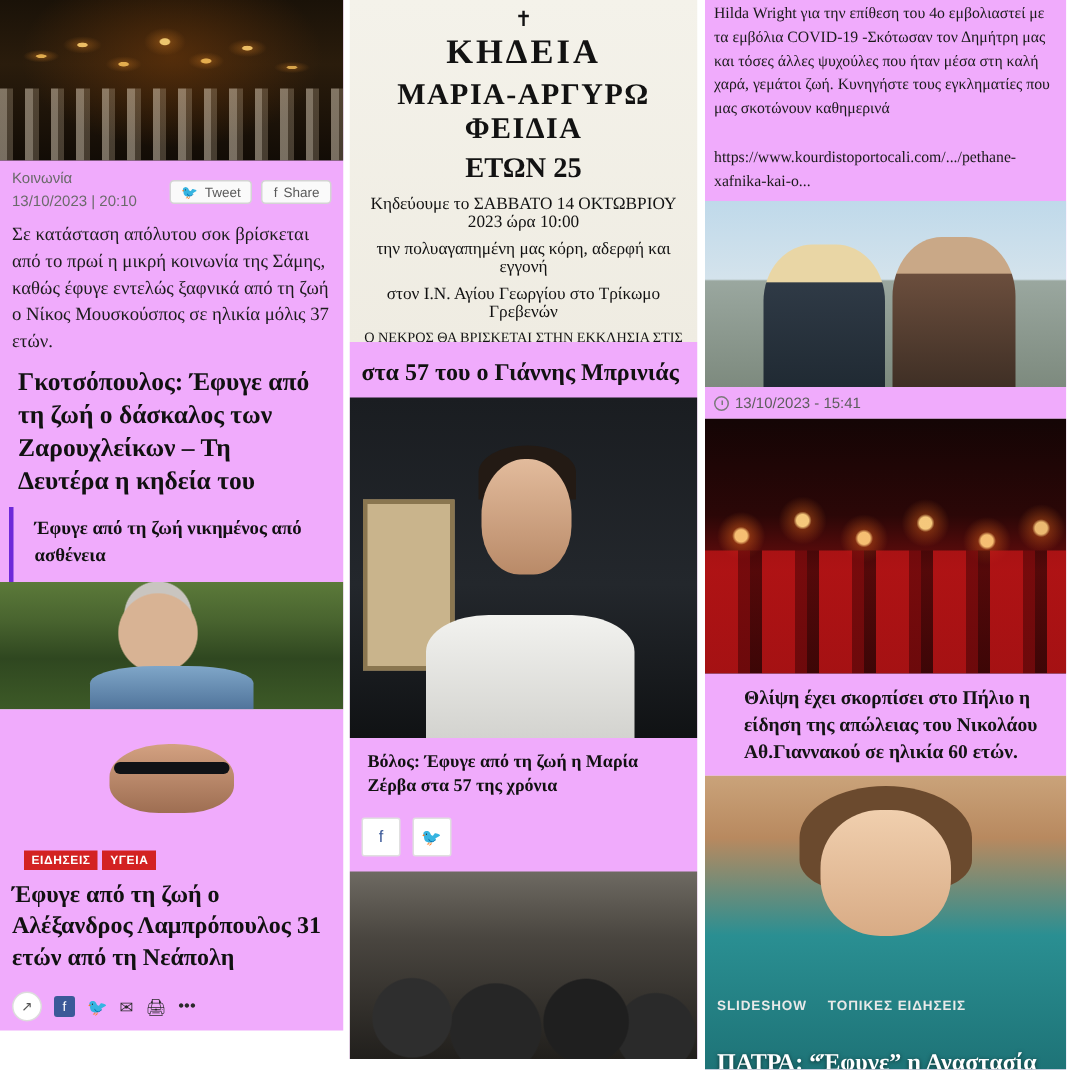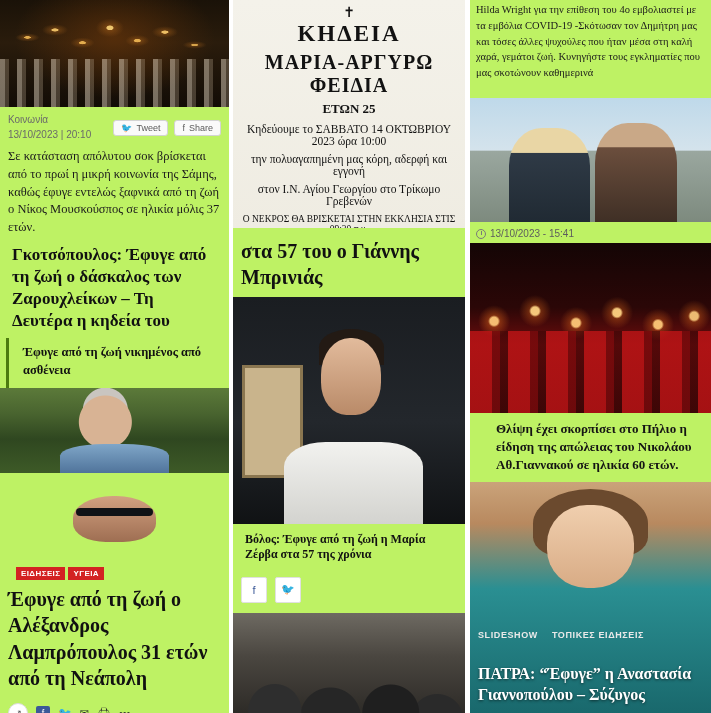--- a/index.html
+++ b/index.html
@@ -18,21 +18,21 @@
   .col {
     position: absolute;
     top: 0;
     height: 713px;
     overflow: hidden;
   }
   .col-left  { left: 0px;   width: 229px; }
   .col-mid   { left: 233px; width: 232px; }
   .col-right { left: 470px; width: 241px; }
 
-  .card { position: relative; width: 100%; overflow: hidden; background:#bef264; }
+  .card { position: relative; width: 100%; overflow: hidden; background:#f0abfc; }
 
   
   .photo { position: relative; width: 100%; overflow: hidden; }
 
   
   .candles-dark {
     background:
       radial-gradient(ellipse at 12% 35%, rgba(255,196,90,.85) 0 3px, rgba(255,150,40,.25) 4px, transparent 12px),
       radial-gradient(ellipse at 24% 28%, rgba(255,206,110,.9) 0 3px, rgba(255,150,40,.22) 4px, transparent 13px),
       radial-gradient(ellipse at 36% 40%, rgba(255,196,90,.85) 0 3px, rgba(255,150,40,.2) 4px, transparent 12px),
@@ -171,21 +171,21 @@
   
   .poster {
     background: linear-gradient(180deg, #f4f2ea 0%, #efece2 100%);
     color: #121212;
     text-align: center;
     padding: 4px 6px 6px;
     font-family: "Liberation Serif", serif;
   }
   .poster .ln1 { font-size: 23px; font-weight: 700; letter-spacing: 2px; }
   .poster .ln2 { font-size: 20px; font-weight: 700; letter-spacing: 1px; margin-top: 4px; }
-  .poster .ln3 { font-size: 13px; font-weight: 700; margin-top: 4px; }
+  .poster .ln3 { font-size: 19px; font-weight: 700; margin-top: 4px; }
   .poster .ln4, .poster .ln5, .poster .ln6 { font-size: 11.5px; margin-top: 6px; }
   .poster .ln7 { font-size: 9.5px; margin-top: 7px; }
   .poster .cross { font-size: 14px; }
 
   
   .meta-row {
     display: flex; align-items: center; justify-content: space-between;
     padding: 6px 8px 2px;
   }
   .meta-left { font-size: 10px; color: #6a6a6a; line-height: 1.45; }
@@ -200,28 +200,28 @@
     font-size: 12.5px; line-height: 1.42; color: #1c1c1c;
     padding: 4px 8px 0;
     font-family: "Liberation Serif", serif;
   }
   .headline {
     font-size: 17px; line-height: 1.3; font-weight: 700; color: #111;
     padding: 8px 12px 6px;
     font-family: "Liberation Serif", serif;
   }
   .headline-sm {
-    font-size: 20px; line-height: 1.32; font-weight: 700; color: #111;
+    font-size: 16px; line-height: 1.32; font-weight: 700; color: #111;
     padding: 6px 8px;
     font-family: "Liberation Serif", serif;
   }
   .subhead {
     font-size: 12.5px; line-height: 1.42; color: #111;
     padding: 6px 8px 8px 14px; font-weight: 600;
-    border-left: 3px solid #4d7c0f; margin-left: 6px;
+    border-left: 3px solid #6d28d9; margin-left: 6px;
     font-family: "Liberation Serif", serif;
   }
   .tag-row { display:flex; gap:3px; padding: 6px 16px 0; }
   .tag {
     background:#d32222; color:#fff; font-size:8px; font-weight:700;
     padding:2px 5px; letter-spacing:.4px;
   }
   .tag.alt { background:#d32222; }
   .social-strip {
     display:flex; align-items:center; gap:8px;
@@ -367,20 +367,21 @@
         <div class="b tw">🐦</div>
       </div>
       <div class="photo crowd" style="height:125px"></div>
     </div>
   </div>
 
   <div class="col col-right">
 
     <div class="card">
       <div class="snippet" style="height:98px;overflow:hidden">Hilda Wright για την επίθεση του 4ο εμβολιαστεί με τα εμβόλια COVID-19 -Σκότωσαν τον Δημήτρη μας και τόσες άλλες ψυχούλες που ήταν μέσα στη καλή χαρά, γεμάτοι ζωή. Κυνηγήστε τους εγκληματίες που μας σκοτώνουν καθημερινά</div>
+      <div class="snippet linkline" style="padding-top:0">https://www.kourdistoportocali.com/.../pethane-xafnika-kai-o...</div>
       <div class="photo couple" style="height:124px">
         <div class="p1"></div>
         <div class="p2"></div>
       </div>
       <div class="ts-row">
         <span class="clock"></span>
         <span>13/10/2023 - 15:41</span>
       </div>
     </div>
 

